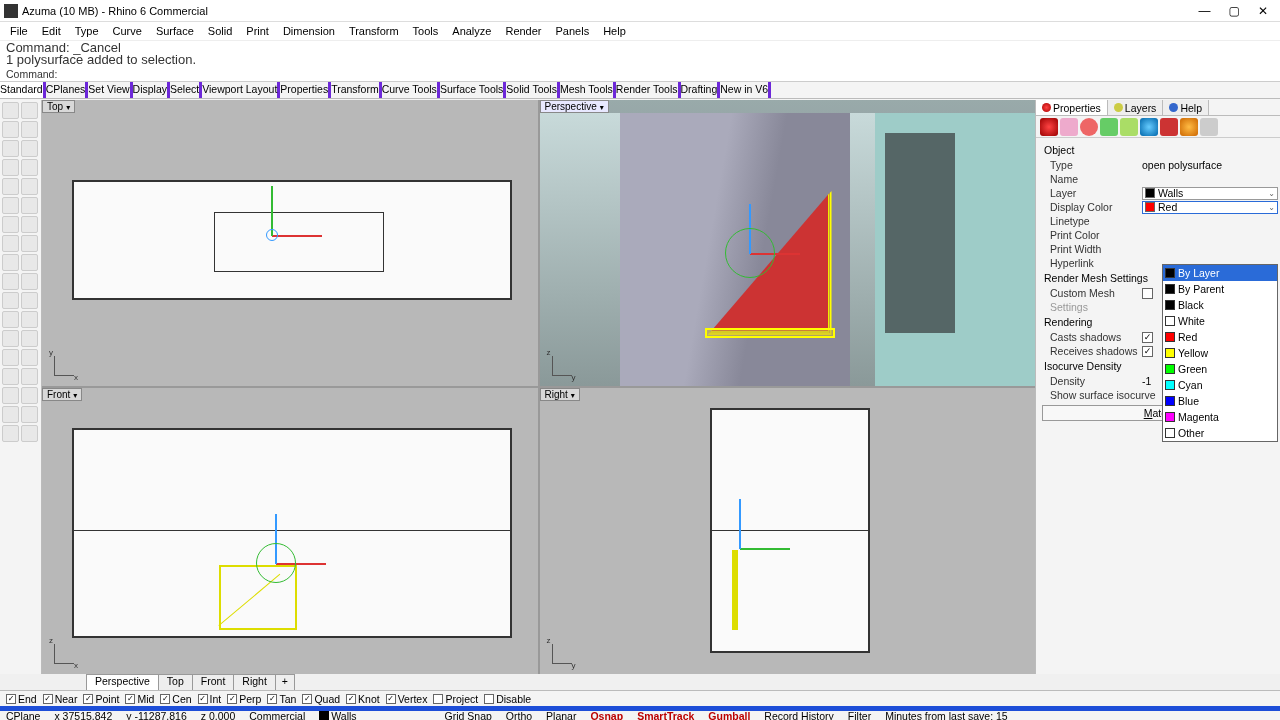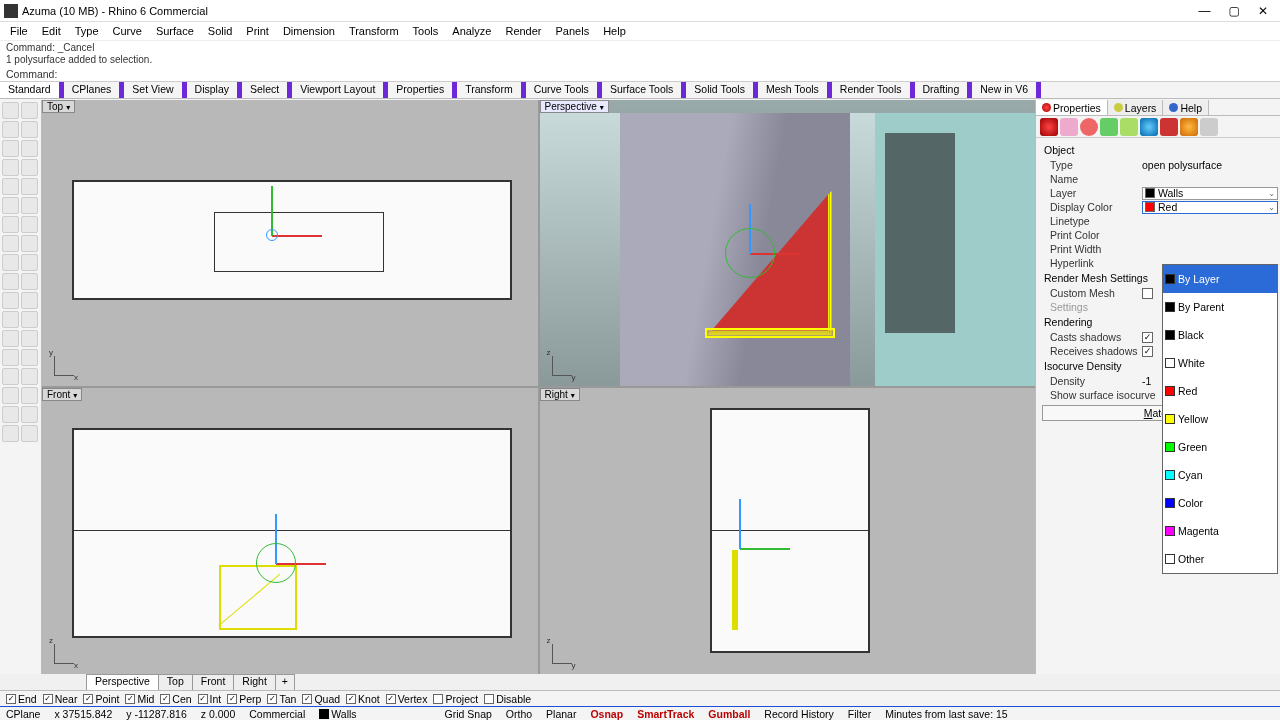--- a/index.html
+++ b/index.html
@@ -7,27 +7,27 @@
 
 .titlebar { height: 22px; background: #fff; display: flex; align-items: center; padding: 0 4px; border-bottom: 1px solid #ddd; }
 .titlebar .app-icon { width: 14px; height: 14px; background: #333; margin-right: 4px; }
 .titlebar .title { flex: 1; font-size: 11px; }
 .titlebar .win-btns { display: flex; gap: 18px; padding-right: 8px; }
 .titlebar .win-btns span { font-size: 12px; cursor: default; }
 
 .menubar { height: 18px; background: #fff; display: flex; align-items: center; padding: 0 4px; font-size: 11px; gap: 2px; }
 .menubar span { padding: 0 6px; cursor: default; }
 
-.cmdhist { background: #fff; padding: 1px 6px; font-size: 10px; line-height: 12px; color: #333; border-top: 1px solid #eee; }
+.cmdhist { background: #fff; padding: 1px 6px; font-size: 13px; line-height: 12px; color: #333; border-top: 1px solid #eee; }
 .cmdline { background: #fff; padding: 1px 6px; font-size: 10.5px; display: flex; border-bottom: 1px solid #ccc; }
 .cmdline .label { color: #333; }
 .cmdline input { border: none; outline: none; flex: 1; font-size: 10.5px; padding-left: 4px; }
 
 .tabstrip { height: 17px; background: #f4f4f4; display: flex; align-items: stretch; border-bottom: 1px solid #bbb; font-size: 10.5px; }
-.tabstrip span { padding: 1px 8px; border-right: 5px solid #6d28d9; background: #f4f4f4; cursor: default; }
+.tabstrip span { padding: 1px 0; border-right: 3px solid #6d28d9; background: #f4f4f4; cursor: default; }
 .tabstrip span.active { background: #fff; }
 
 .maintb { height: 22px; background: #f4f4f4; display: flex; align-items: center; padding: 0 4px; gap: 3px; border-bottom: 1px solid #bbb; }
 .maintb .tbtn { width: 18px; height: 18px; background: #e8e8e8; border: 1px solid #ccc; border-radius: 2px; }
 
 .workarea { position: absolute; top: 100px; bottom: 46px; left: 0; right: 0; display: flex; }
 .lefttool { width: 42px; background: #f4f4f4; border-right: 1px solid #bbb; display: flex; flex-wrap: wrap; align-content: flex-start; padding: 2px; gap: 2px; }
 .lefttool .tbtn { width: 17px; height: 17px; background: #e8e8e8; border: 1px solid #ccc; border-radius: 2px; }
 
 .viewports { flex: 1; display: grid; grid-template-columns: 1fr 1fr; grid-template-rows: 1fr 1fr; gap: 2px; background: #999; padding: 0; position: relative; }
@@ -68,29 +68,29 @@
 .rp-row { display: flex; align-items: center; height: 14px; padding: 0 0 0 14px; position: relative; }
 .rp-row .lbl { width: 92px; color: #333; }
 .rp-row .val { flex: 1; padding-right: 6px; color: #000; }
 .rp-row .sel { flex: 1; border: 1px solid #999; background: #fff; padding: 0 2px; display: flex; align-items: center; height: 13px; margin-right: 2px; }
 .rp-row .sel .sw { width: 10px; height: 10px; margin-right: 3px; border: 1px solid #666; }
 .rp-row .sel .sarrow { margin-left: auto; font-size: 8px; color: #666; }
 .rp-row .cb { width: 11px; height: 11px; border: 1px solid #666; background: #fff; display: inline-flex; align-items: center; justify-content: center; font-size: 9px; }
 .wide-btn { margin: 3px 6px; border: 1px solid #999; background: #f8f8f8; text-align: center; padding: 1px 0; cursor: default; }
 
 .color-dropdown { position: absolute; top: 126px; right: 2px; width: 116px; background: #fff; border: 1px solid #666; z-index: 100; font-size: 10.5px; }
-.color-dropdown .opt { display: flex; align-items: center; height: 28px; padding: 0 2px; }
+.color-dropdown .opt { display: flex; align-items: center; height: 16px; padding: 0 2px; }
 .color-dropdown .opt.hi { background: #2a6bd8; color: #fff; }
 .color-dropdown .opt .sw { width: 10px; height: 10px; margin-right: 3px; border: 1px solid #333; }
 
 .osnapbar { position: absolute; bottom: 14px; left: 0; right: 0; height: 16px; background: #f4f4f4; border-top: 1px solid #bbb; display: flex; align-items: center; padding: 0 6px; gap: 6px; font-size: 10.5px; }
 .osnapbar .ck { width: 10px; height: 10px; border: 1px solid #666; background: #fff; display: inline-flex; align-items: center; justify-content: center; font-size: 8px; }
 .osnapbar label { display: flex; align-items: center; gap: 2px; }
 
-.statusbar { position: absolute; bottom: 0; left: 0; right: 0; height: 14px; background: #f4f4f4; border-top: 1px solid #1d4ed8; display: flex; align-items: center; padding: 0 6px; gap: 14px; font-size: 10.5px; }
+.statusbar { position: absolute; bottom: 0; left: 0; right: 0; height: 14px; background: #f4f4f4; border-top: 5px solid #1d4ed8; display: flex; align-items: center; padding: 0 6px; gap: 14px; font-size: 10.5px; }
 .statusbar .sw { width: 10px; height: 10px; background: #000; margin-right: 2px; }
 .statusbar .seg { display: flex; align-items: center; }
 .statusbar .seg.on { color: #b00; font-weight: 600; }
 
 .corner-axis { position: absolute; left: 6px; bottom: 6px; width: 30px; height: 30px; }
 .corner-axis .lx { position: absolute; left: 6px; bottom: 4px; width: 20px; height: 1px; background: #555; }
 .corner-axis .ly { position: absolute; left: 6px; bottom: 4px; width: 1px; height: 20px; background: #555; }
 .corner-axis .tx { position: absolute; left: 26px; bottom: -2px; font-size: 8px; color: #333; }
 .corner-axis .ty { position: absolute; left: 1px; top: -2px; font-size: 8px; color: #333; }
 
@@ -449,21 +449,21 @@
           <div class="opt">
             <span class="sw" style="background: rgb(0, 255, 0);"></span>
             <span>Green</span>
           </div>
           <div class="opt">
             <span class="sw" style="background: rgb(0, 255, 255);"></span>
             <span>Cyan</span>
           </div>
           <div class="opt">
             <span class="sw" style="background: rgb(0, 0, 255);"></span>
-            <span>Color</span>
+            <span>Blue</span>
           </div>
           <div class="opt">
             <span class="sw" style="background: rgb(255, 0, 255);"></span>
             <span>Magenta</span>
           </div>
           <div class="opt">
             <span class="sw" style="background: rgb(255, 255, 255);"></span>
             <span>Other</span>
           </div>
         </div>

